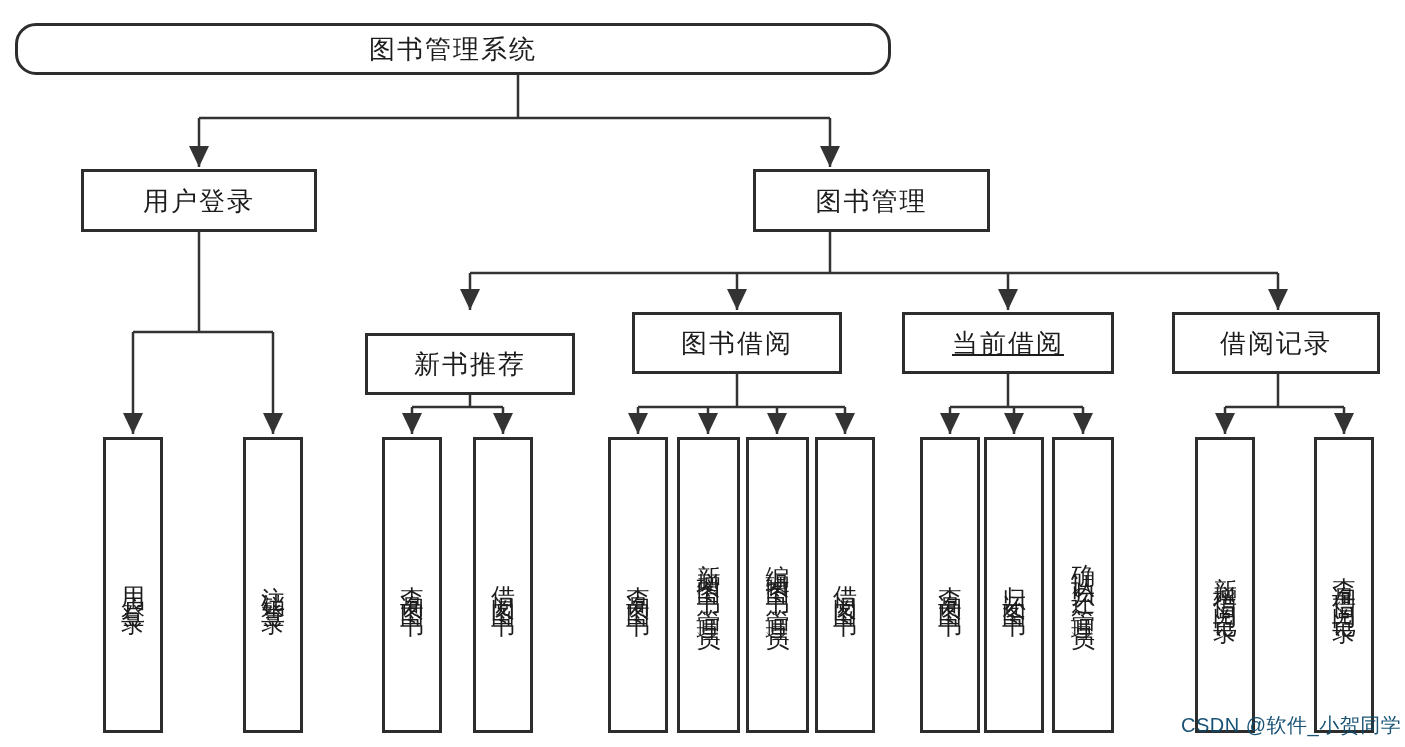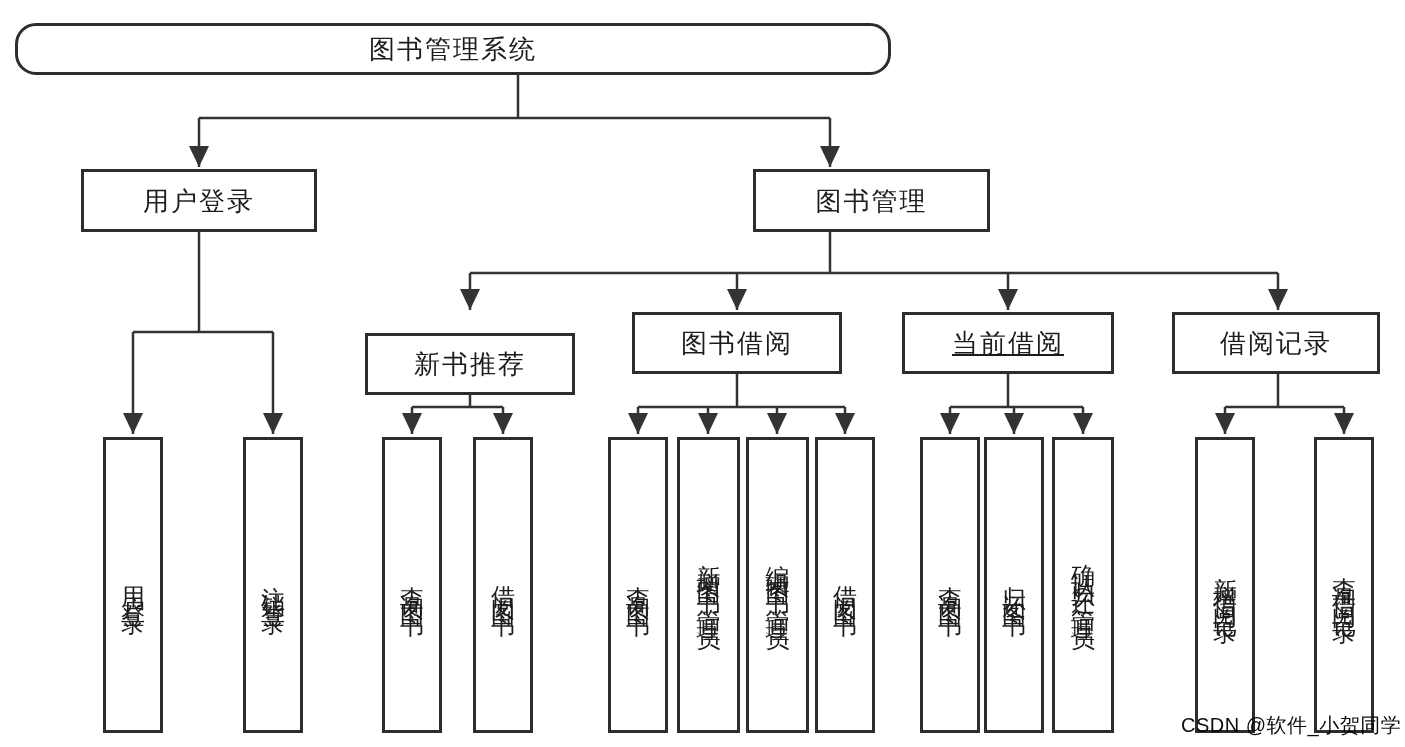--- a/index.html
+++ b/index.html
@@ -65,21 +65,21 @@
   .lf-10 { left: 984px;  width: 60px; }
   .lf-11 { left: 1052px; width: 62px; }
   .lf-12 { left: 1195px; width: 60px; }
   .lf-13 { left: 1314px; width: 60px; }
 
   .watermark {
     position: absolute;
     left: 1181px;
     top: 712px;
     font-size: 20px;
-    color: #000000;
+    color: #0c4a6e;
     letter-spacing: 0.5px;
     white-space: nowrap;
     z-index: 3;
     opacity: 0.95;
   }
 </style>
 </head>
 <body>
 
 <div class="canvas">

